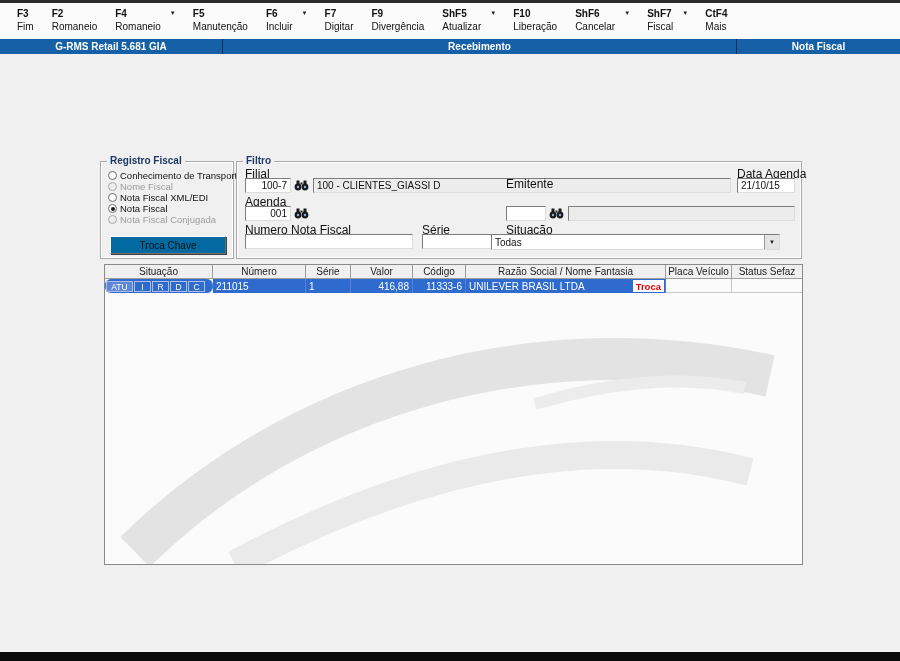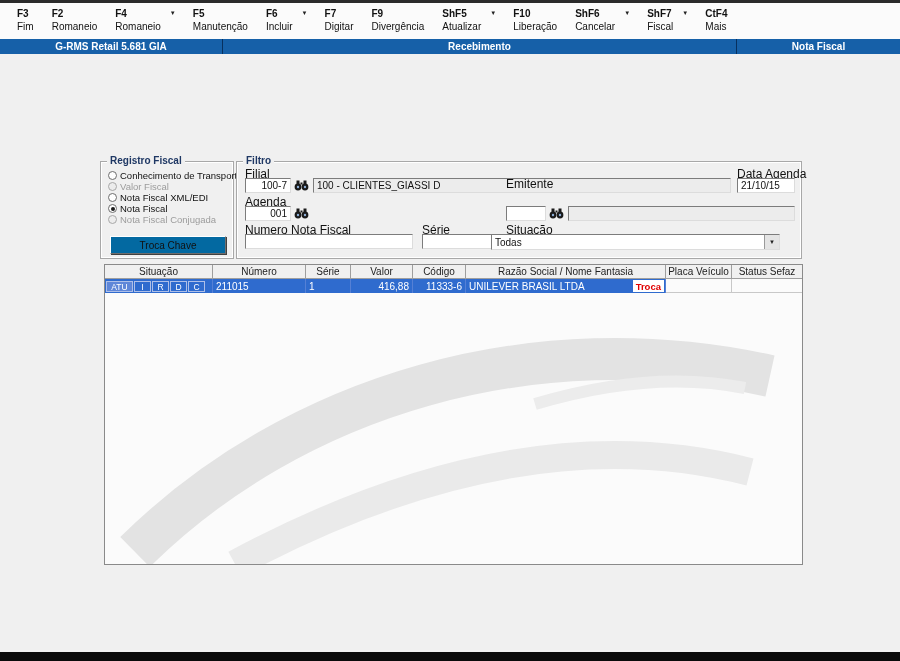--- a/index.html
+++ b/index.html
@@ -71,21 +71,21 @@
   .gh .cell { background:#f0f0f0; border-right:1px solid #9e9e9e; border-bottom:1px solid #9e9e9e;
               font-size:10px; color:#222; display:flex; align-items:center; justify-content:center; }
   .gr { height:14px; }
   .gr .cell { border-right:1px solid #5580d5; background:#2f6bce; color:#fff; font-size:10px;
               display:flex; align-items:center; }
   .gr .cell.plain { background:#fbfbfb; border-right:1px solid #c8c8c8; border-bottom:1px solid #c8c8c8; color:#333; }
   .c0{width:108px;} .c1{width:93px;} .c2{width:45px;} .c3{width:62px;}
   .c4{width:53px;} .c5{width:200px;} .c6{width:66px;} .c7{width:70px; border-right:none !important;}
   .pl { padding-left:3px; }
   .pr { justify-content:flex-end !important; padding-right:3px; }
-  .sit { gap:1px; padding:1px 1px; }
+  .sit { gap:1px; padding:1px 1px;border-radius:6px; }
   .flag { height:11px; line-height:10px; font-size:8.5px; text-align:center; color:#fff;
           border:1px solid #aebfe8; }
   .flag.atu { width:27px; background:#5f87d8; }
   .flag.sm  { width:17px; background:transparent; }
   .razao-cell { position:relative; }
   .badge-troca { position:absolute; right:1px; top:1px; bottom:1px; background:#fff; color:#e00000;
                  font-weight:bold; font-size:9.5px; display:flex; align-items:center; padding:0 3px; }
   .watermark { position:absolute; left:0; bottom:0; z-index:0; pointer-events:none; }
 
   .bottom-bar { position:absolute; left:0; top:652px; width:900px; height:9px; background:#0a0a0a; }
@@ -161,21 +161,21 @@
   </div>
 
   <div class="groupbox registro">
     <span class="gb-title">Registro Fiscal</span>
     <div class="radio-row" style="top:8px;">
       <span class="radio"></span>
       <span class="radio-label">Conhecimento de Transporte</span>
     </div>
     <div class="radio-row" style="top:19px;">
       <span class="radio disabled"></span>
-      <span class="radio-label disabled">Valor Fiscal</span>
+      <span class="radio-label disabled">Nome Fiscal</span>
     </div>
     <div class="radio-row" style="top:30px;">
       <span class="radio"></span>
       <span class="radio-label">Nota Fiscal XML/EDI</span>
     </div>
     <div class="radio-row" style="top:41px;">
       <span class="radio checked"></span>
       <span class="radio-label">Nota Fiscal</span>
     </div>
     <div class="radio-row" style="top:52px;">

